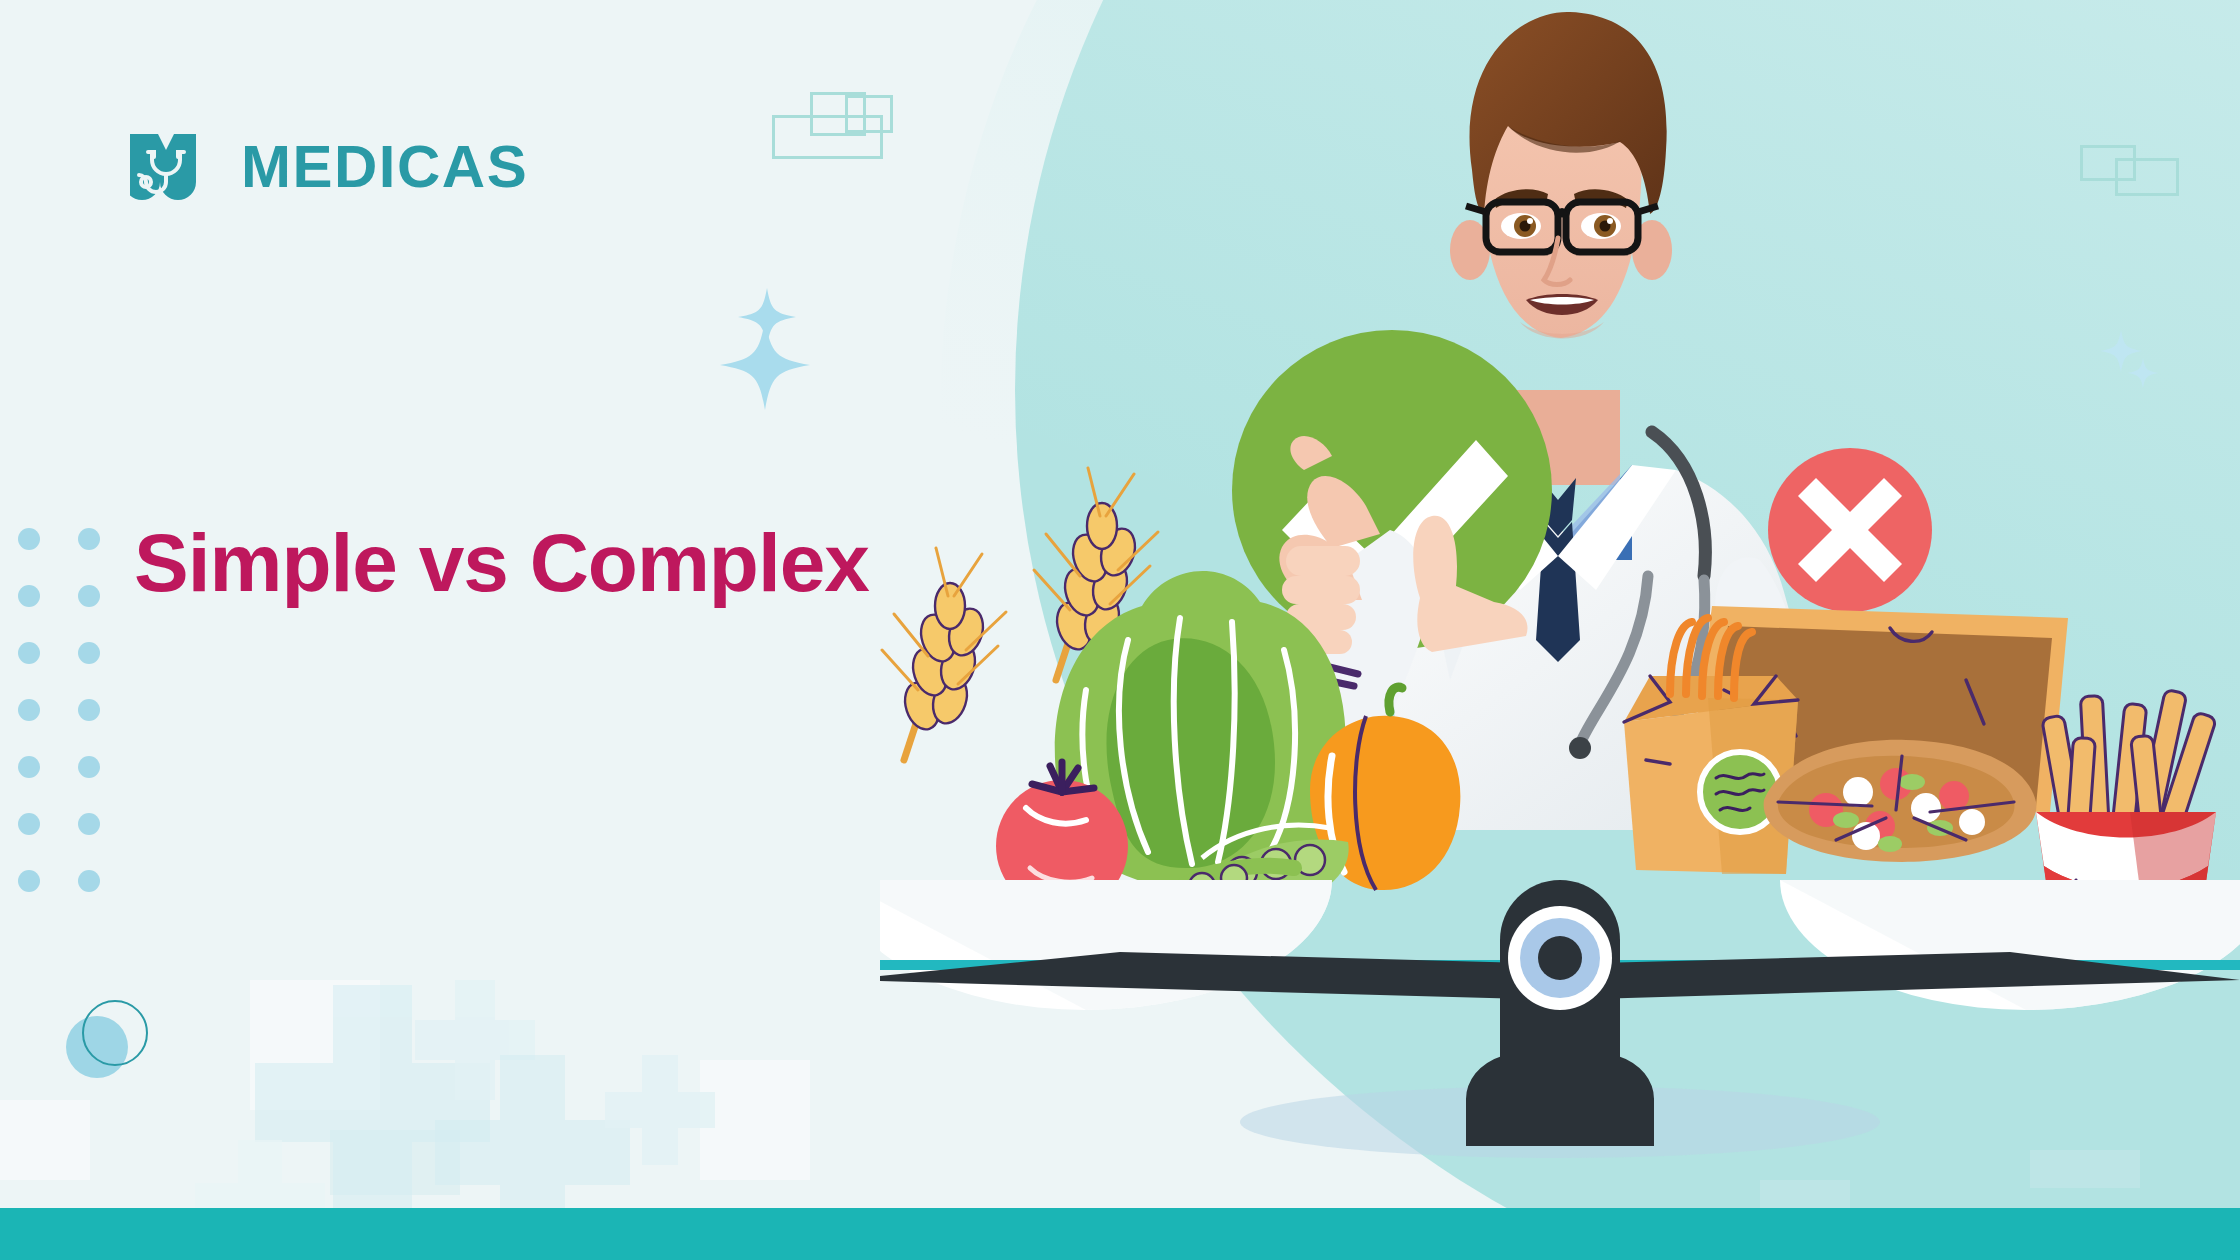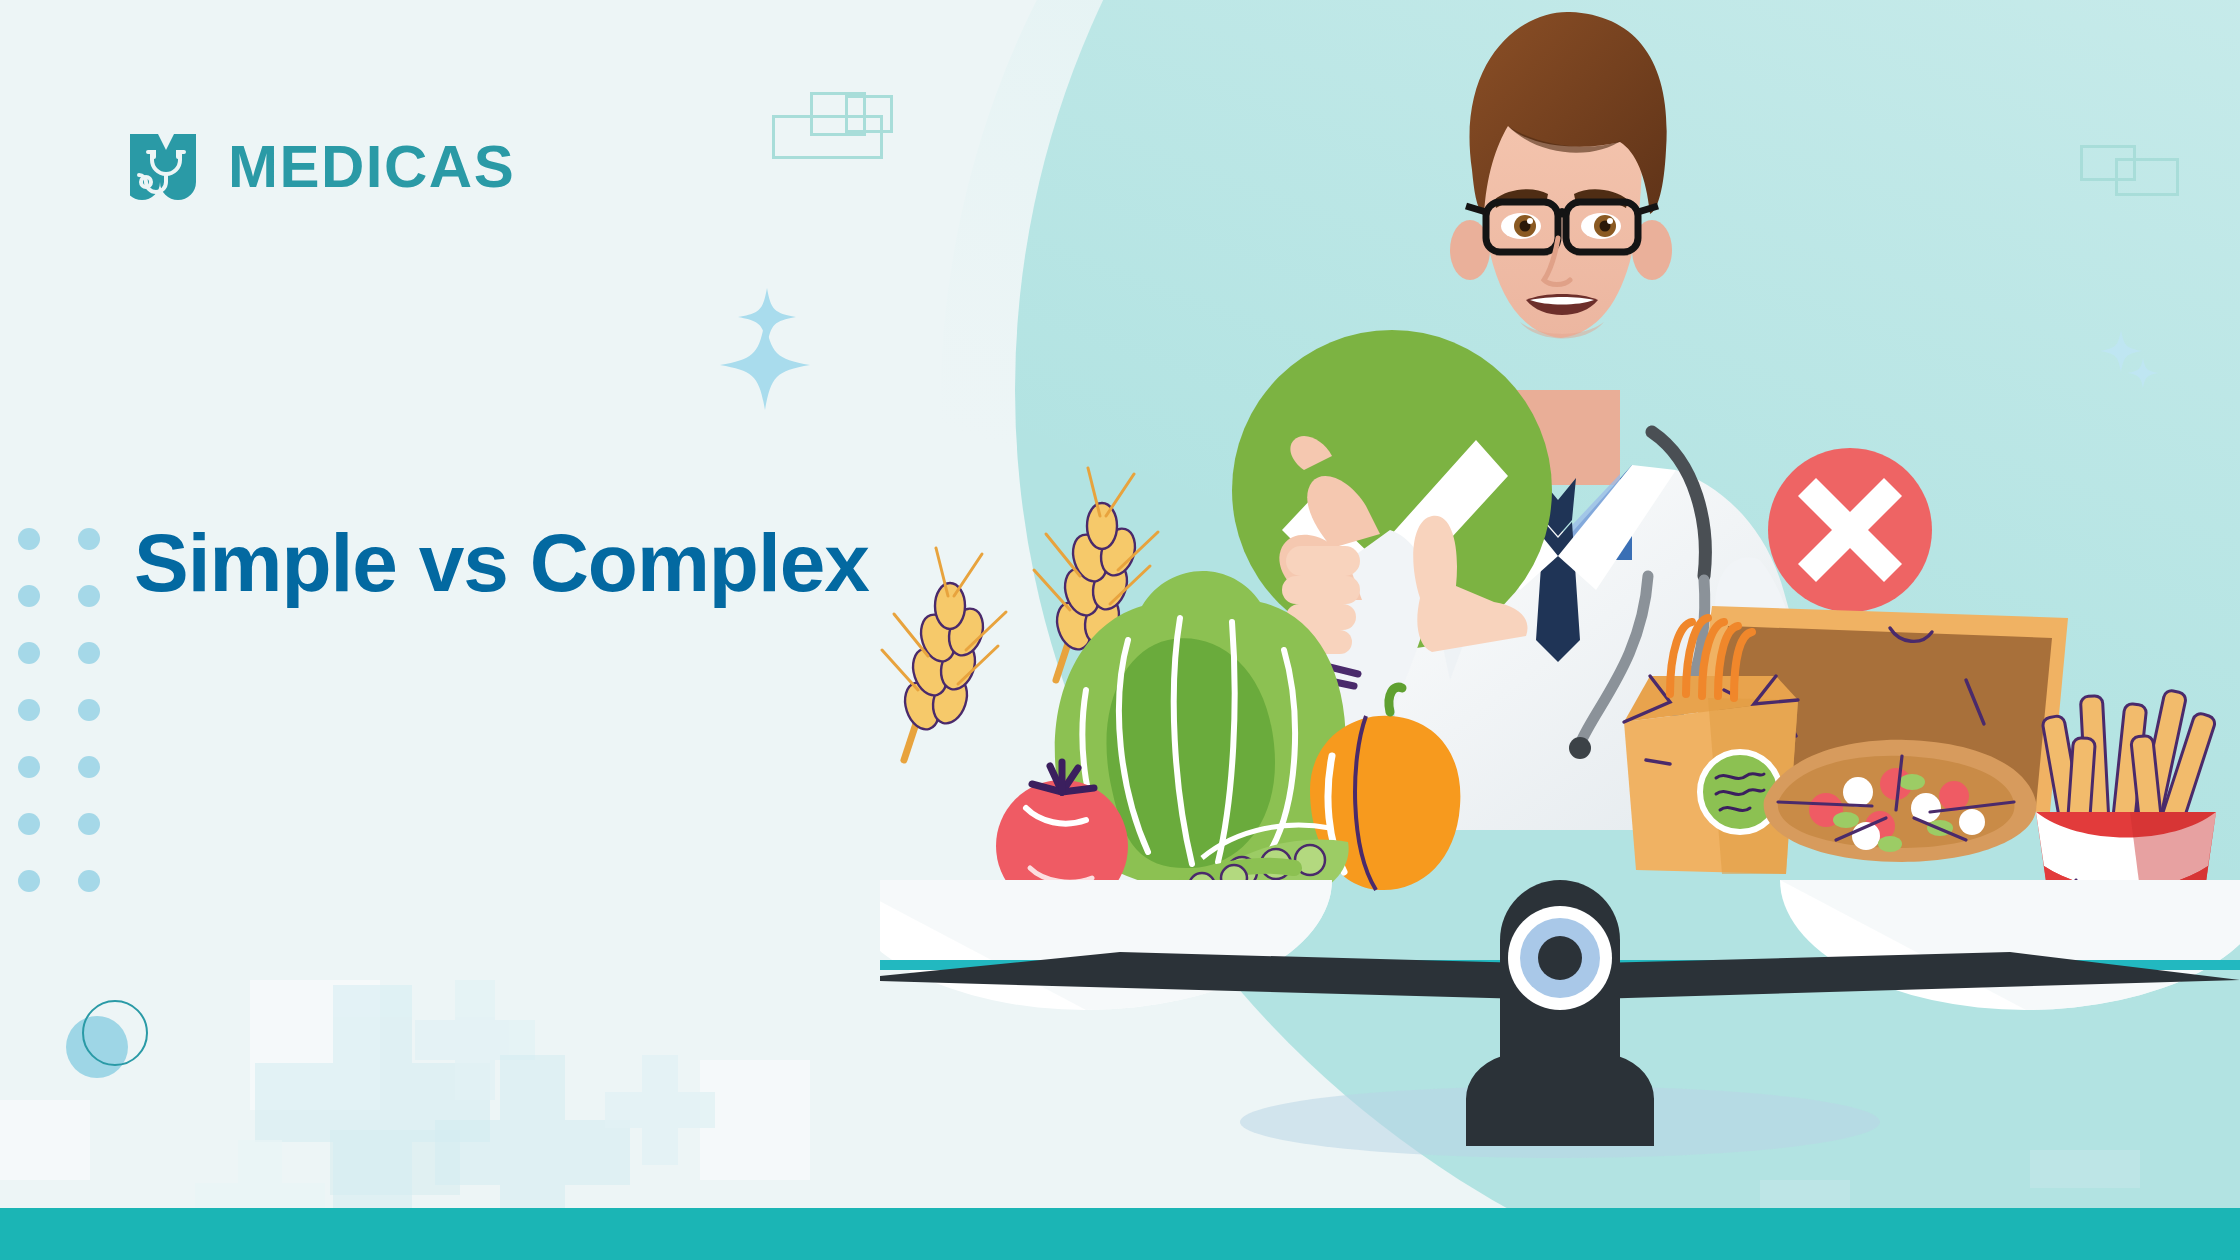--- a/index.html
+++ b/index.html
@@ -49,31 +49,31 @@
   .orect{position:absolute;border:3px solid #a8ddd9;}
 
   
   .spark{position:absolute;}
 
   
   .circ-fill{position:absolute;border-radius:50%;background:#9ed6e6;}
   .circ-line{position:absolute;border-radius:50%;border:2px solid #2a9aa6;}
 
   
-  .logo{position:absolute;left:130px;top:128px;display:flex;align-items:center;gap:26px;}
+  .logo{position:absolute;left:130px;top:128px;display:flex;align-items:center;gap:39px;}
   .logo-mark{width:72px;height:78px;display:block;}
   .logo-text{
     font-size:60px;font-weight:bold;letter-spacing:1.5px;
     color:#2a9aa6;line-height:1;white-space:nowrap;
   }
 
   
   .headline{position:absolute;left:134px;top:515px;width:950px;}
   .hl-line{position:relative;line-height:1.18;white-space:nowrap;}
-  .hl-1{font-size:82px;font-weight:bold;color:#0369a1;letter-spacing:-1px;}
+  .hl-1{font-size:82px;font-weight:bold;color:#be185d;letter-spacing:-1px;}
   .hl-2{font-size:82px;font-weight:bold;letter-spacing:-1px;margin-top:10px;}
   .hl-hilite{
     position:absolute;left:-6px;top:-8px;width:760px;height:108px;
     background:linear-gradient(90deg,rgba(178,227,226,0) 0%,rgba(178,227,226,.30) 45%,rgba(178,227,226,.62) 100%);
     z-index:0;
   }
   .hl-2 .txt{position:relative;z-index:1;}
   .teal{color:#22b8c0;}
   .black{color:#0a0a0a;}
 

